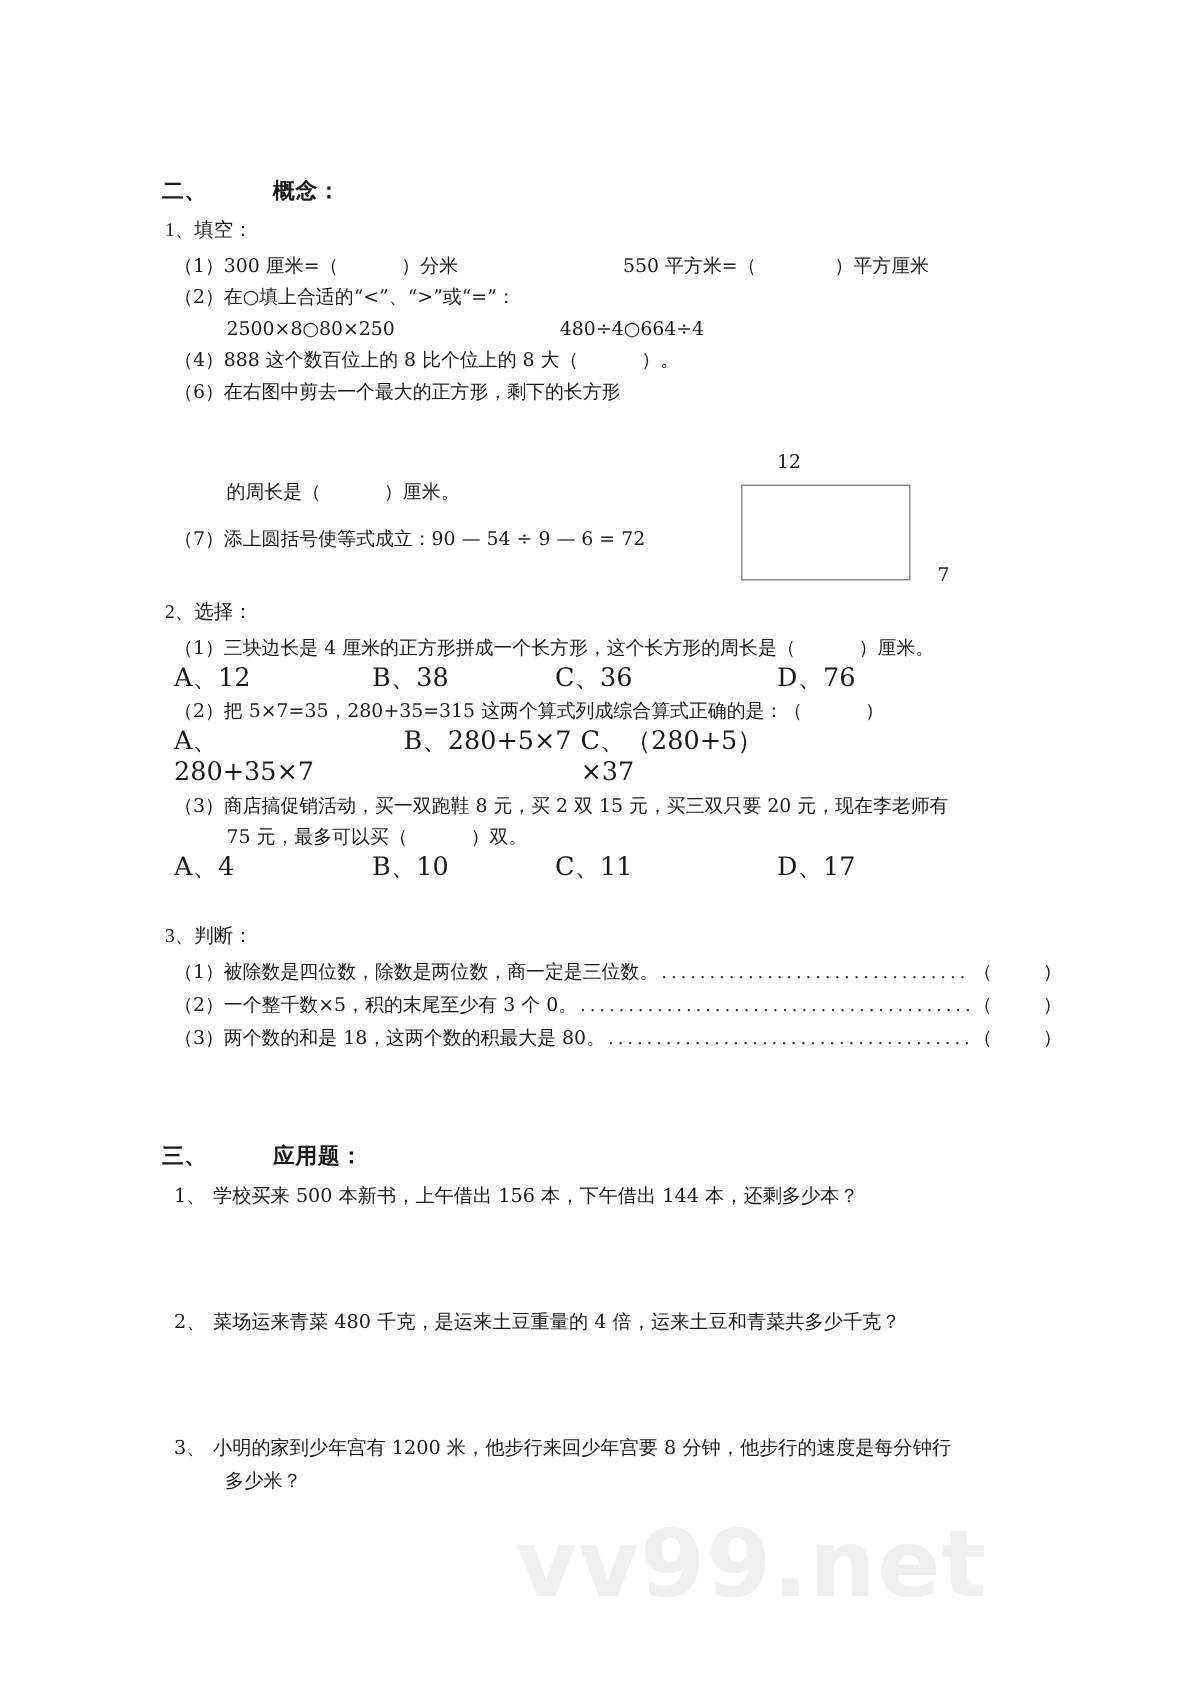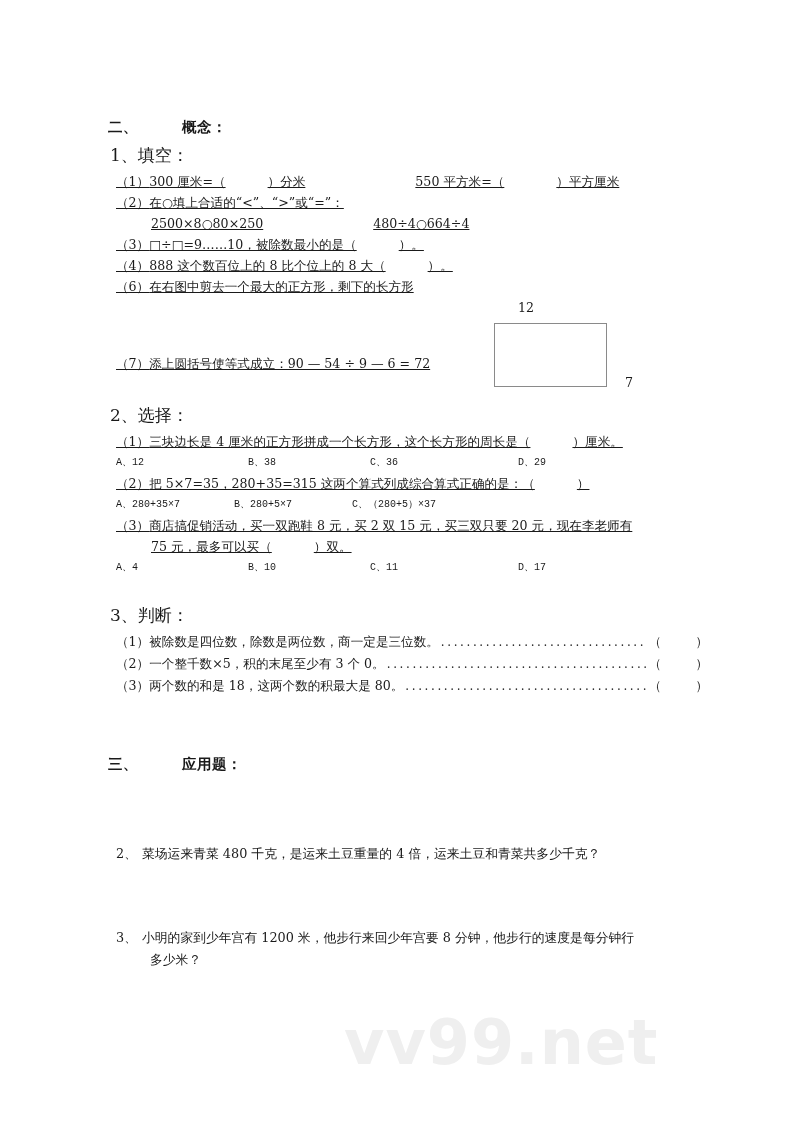--- a/index.html
+++ b/index.html
@@ -35,61 +35,60 @@
     font-weight: bold;
     font-size: 14.5px;
     letter-spacing: 0.5px;
     margin: 0 0 7px 0;
     display: flex;
     align-items: baseline;
   }
   .section-head .num { margin-right: 44px; }
 
   .sub-head {
-    font-size: 17px;
+    font-size: 13px;
     margin: 0 0 4px 0;
     padding-left: 2px;
+    font-family: Liberation Serif, serif;
   }
 
   
   .q {
     font-size: 12.6px;
     line-height: 21px;
     margin: 0;
     padding-left: 8px;
     white-space: nowrap;
-    text-decoration: underline;
   }
   .q-indent { padding-left: 43px; }
 
   .blank { display: inline-block; width: 42px; }
   .blank-lg { display: inline-block; width: 52px; }
 
   .gap-40 { display: inline-block; width: 40px; }
   .gap-60 { display: inline-block; width: 60px; }
   .gap-110 { display: inline-block; width: 110px; }
 
   .sym { font-family: "DejaVu Sans", sans-serif; font-size: 11px; }
 
   
   .choices {
-    font-size: 10px;
+    font-size: 17px;
     line-height: 21px;
     padding-left: 8px;
     display: flex;
-    font-family: Liberation Mono, monospace;
   }
   .choices .opt { display: block; }
   .choices .opt.c1 { width: 132px; }
   .choices .opt.c2 { width: 122px; }
   .choices .opt.c3 { width: 148px; }
   .choices .opt.c4 { width: 120px; }
 
   .choices.two .opt.c1 { width: 118px; }
-  .choices.two .opt.c2 { width: 118px; }
+  .choices.two .opt.c2 { width: 118px; margin-left: 35px; }
 
   
   .judge {
     font-size: 12.6px;
     line-height: 22px;
     padding-left: 8px;
     display: flex;
     align-items: baseline;
     white-space: nowrap;
   }
@@ -188,54 +187,54 @@
       <span>（1）</span><span>300 厘米=（</span><span class="blank"></span><span>）分米</span><span class="gap-110"></span><span>550 平方米=（</span><span class="blank-lg"></span><span>）平方厘米</span>
     </div>
 
     <div class="q">
       <span>（2）</span><span>在○填上合适的“&lt;”、“&gt;”或“=”：</span>
     </div>
     <div class="q q-indent">
       <span>2500×8○80×250</span><span class="gap-110"></span><span>480÷4○664÷4</span>
     </div>
 
-    <div class="q">
-      <span>（3）</span><span>□÷□=9……10，被除数最小的是（</span><span class="blank"></span><span>）。</span>
-    </div>
 
     <div class="q">
       <span>（4）</span><span>888 这个数百位上的 8 比个位上的 8 大（</span><span class="blank"></span><span>）。</span>
     </div>
 
 
     <div class="q">
       <span>（6）</span><span>在右图中剪去一个最大的正方形，剩下的长方形</span>
     </div>
 
     <div class="sp-46"></div>
 
+    <div class="q q-indent">
+      <span>的周长是（</span><span class="blank"></span><span>）厘米。</span>
+    </div>
 
     <div class="sp-10"></div>
 
     <div class="q">
       <span>（7）</span><span>添上圆括号使等式成立：90 — 54 ÷ 9 — 6 = 72</span>
     </div>
 
     <div class="sp-30"></div>
 
     <div class="sub-head">2、选择：</div>
 
     <div class="q">
       <span>（1）</span><span>三块边长是 4 厘米的正方形拼成一个长方形，这个长方形的周长是（</span><span class="blank"></span><span>）厘米。</span>
     </div>
     <div class="choices">
       <span class="opt c1">A、12</span>
       <span class="opt c2">B、38</span>
       <span class="opt c3">C、36</span>
-      <span class="opt c4">D、29</span>
+      <span class="opt c4">D、76</span>
     </div>
 
     <div class="q">
       <span>（2）</span><span>把 5×7=35，280+35=315 这两个算式列成综合算式正确的是：（</span><span class="blank"></span><span>）</span>
     </div>
     <div class="choices two">
       <span class="opt c1">A、280+35×7</span>
       <span class="opt c2">B、280+5×7</span>
       <span class="opt c3">C、（280+5）×37</span>
     </div>
@@ -278,20 +277,23 @@
       <span class="paren"><span>（</span><span class="sp"></span><span>）</span></span>
     </div>
 
     <div class="sp-58"></div>
 
     <div class="section-head">
       <span class="num">三、</span>
       <span>应用题：</span>
     </div>
 
+    <div class="app-q">
+      <span class="lead">1、</span><span>学校买来 500 本新书，上午借出 156 本，下午借出 144 本，还剩多少本？</span>
+    </div>
 
     <div class="sp-62"></div>
 
     <div class="app-q">
       <span class="lead">2、</span><span>菜场运来青菜 480 千克，是运来土豆重量的 4 倍，运来土豆和青菜共多少千克？</span>
     </div>
 
     <div class="sp-62"></div>
 
     <div class="app-q">

